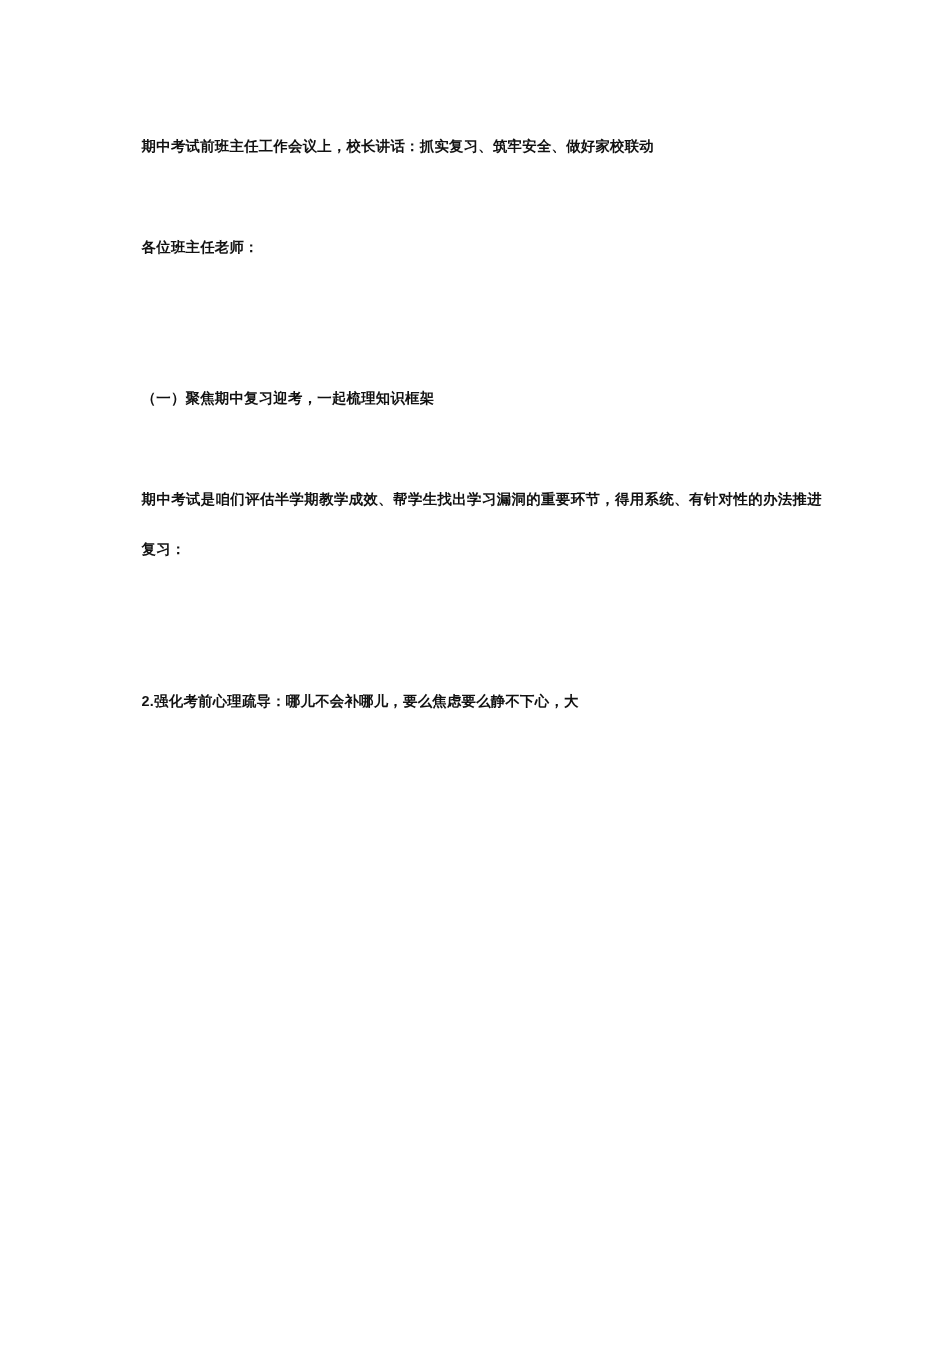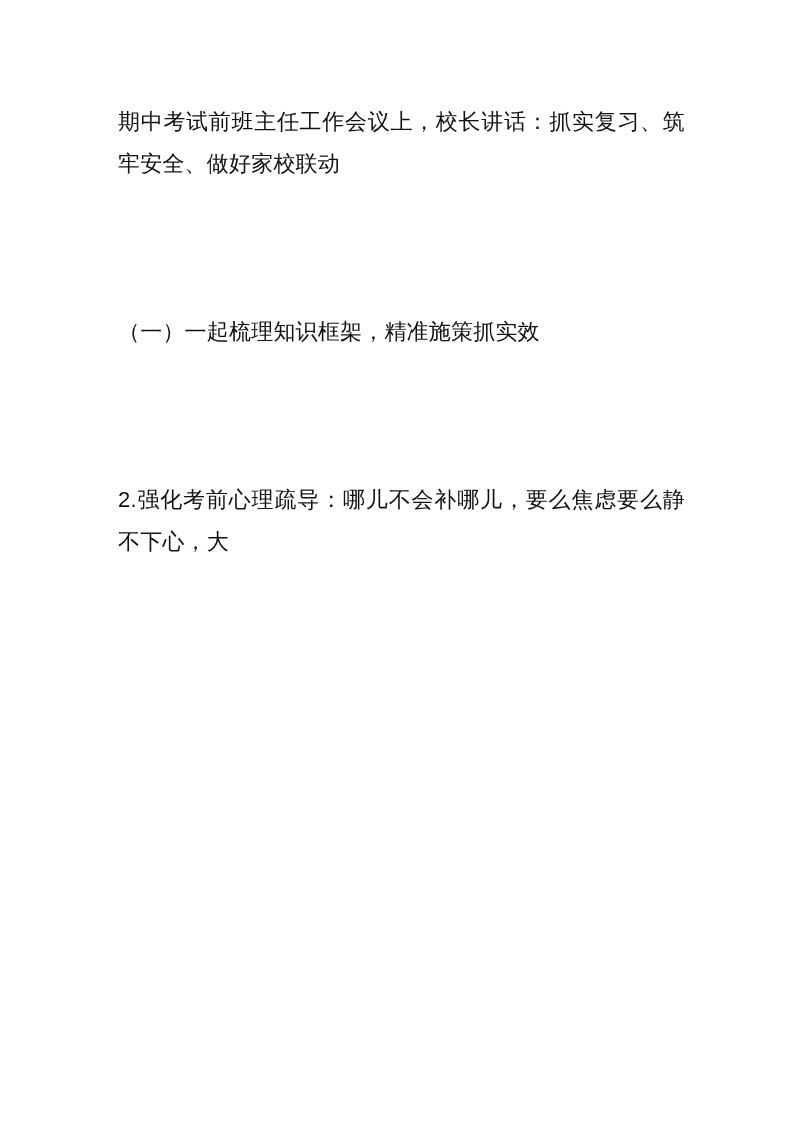--- a/index.html
+++ b/index.html
@@ -1,29 +1,31 @@
 <!DOCTYPE html>
 <html><head>
 <meta charset="utf-8">
 <style>
   html, body { margin: 0; padding: 0; background: #ffffff; }
   body { width: 793px; height: 1122px; position: relative; overflow: hidden;
          font-family: "DejaVu Serif", "Liberation Serif", serif; color: #111111; }
   .page { position: absolute; left: 118px; top: 101px; width: 567px; }
-  .para { margin: 0; font-size: 22px; line-height: 42px; text-align: justify;
-          text-justify: inter-character; word-break: break-all; letter-spacing: 0.2px; }
+  .para { margin: 0; font-size: 12px; line-height: 42px; text-align: justify;
+          text-justify: inter-character; word-break: break-all; letter-spacing: 0.2px; font-weight: bold; }
   .gap { height: 42px; }
   .num { font-family: "Liberation Sans", sans-serif; }
 </style>
 </head>
 <body>
 
 <div class="page">
   <p class="para">期中考试前班主任工作会议上，校长讲话：抓实复习、筑牢安全、做好家校联动</p>
   <div class="gap"></div>
+  <p class="para">各位班主任老师：</p>
   <div class="gap"></div>
   <div class="gap"></div>
-  <p class="para">（一）一起梳理知识框架，精准施策抓实效</p>
+  <p class="para">（一）聚焦期中复习迎考，一起梳理知识框架</p>
   <div class="gap"></div>
+  <p class="para">期中考试是咱们评估半学期教学成效、帮学生找出学习漏洞的重要环节，得用系统、有针对性的办法推进复习：</p>
   <div class="gap"></div>
   <div class="gap"></div>
   <p class="para"><span class="num">2.</span><span>强化考前心理疏导：哪儿不会补哪儿，要么焦虑要么静不下心，大</span></p>
 </div>
 
 </body></html>

